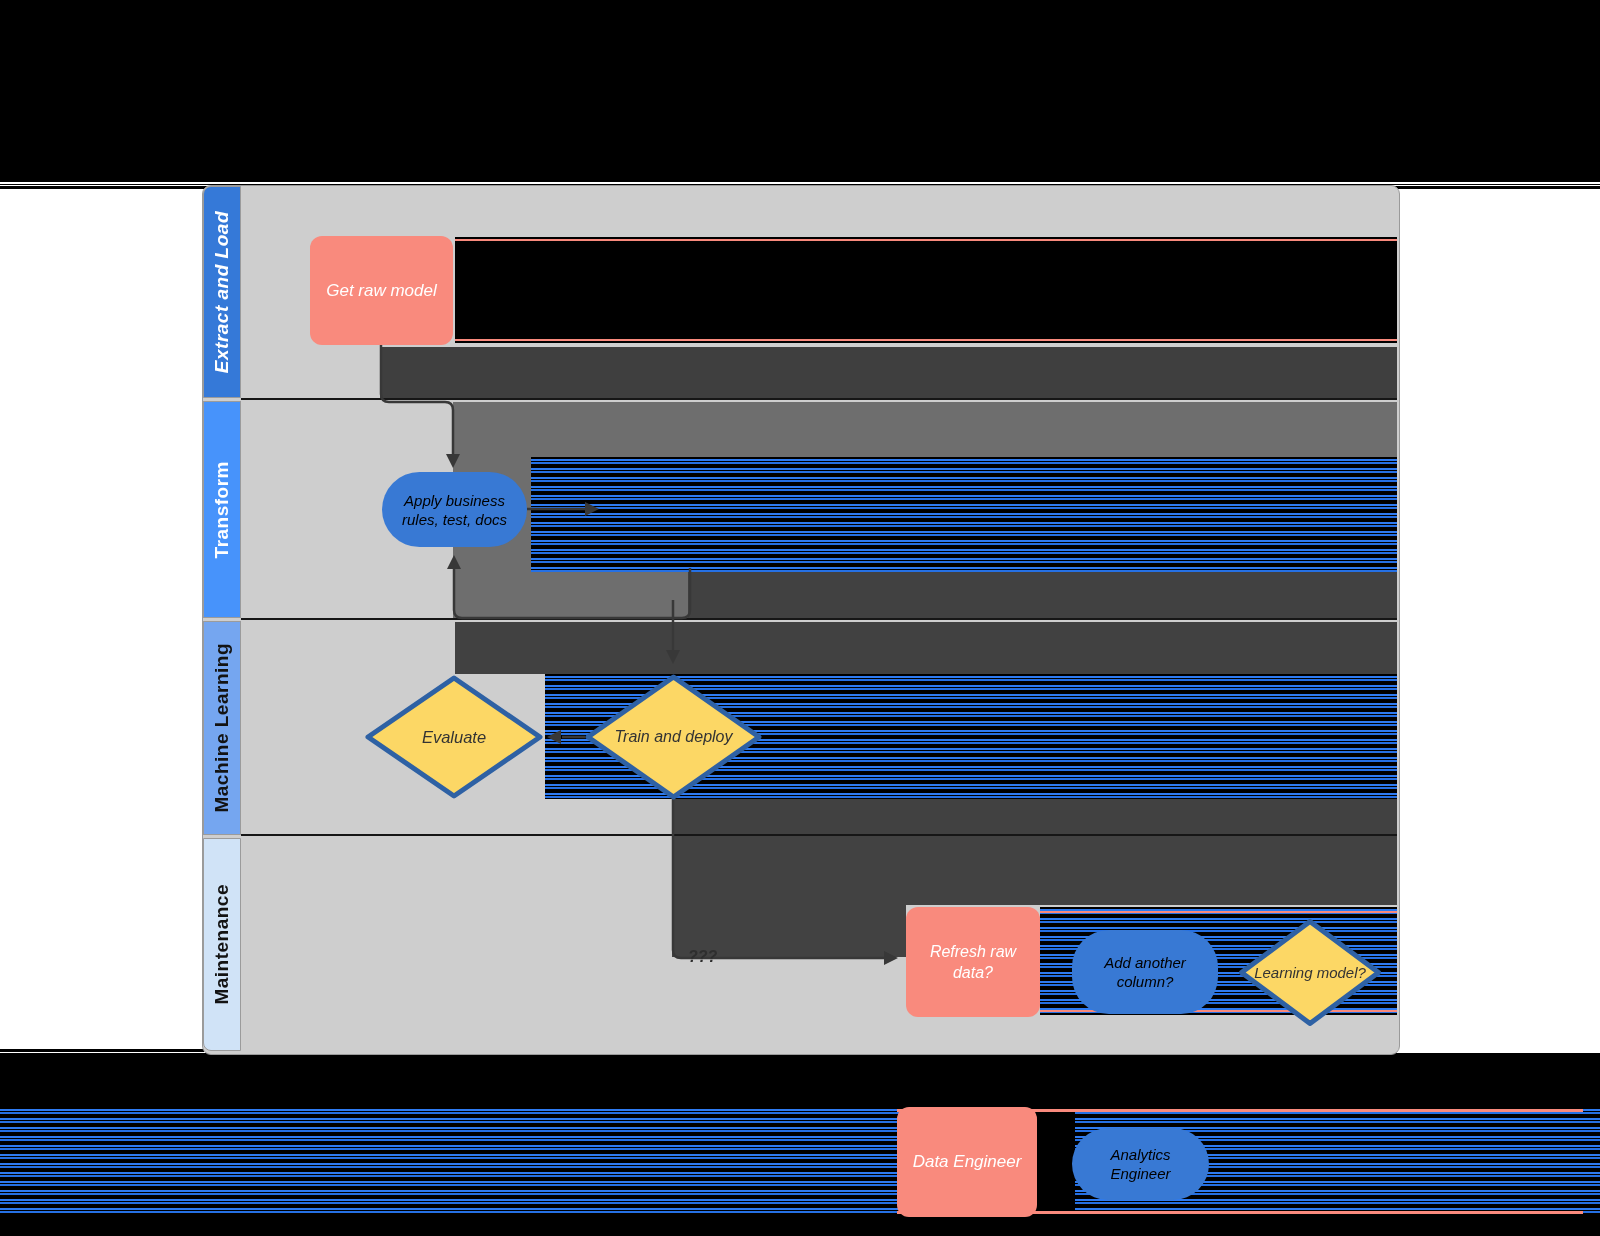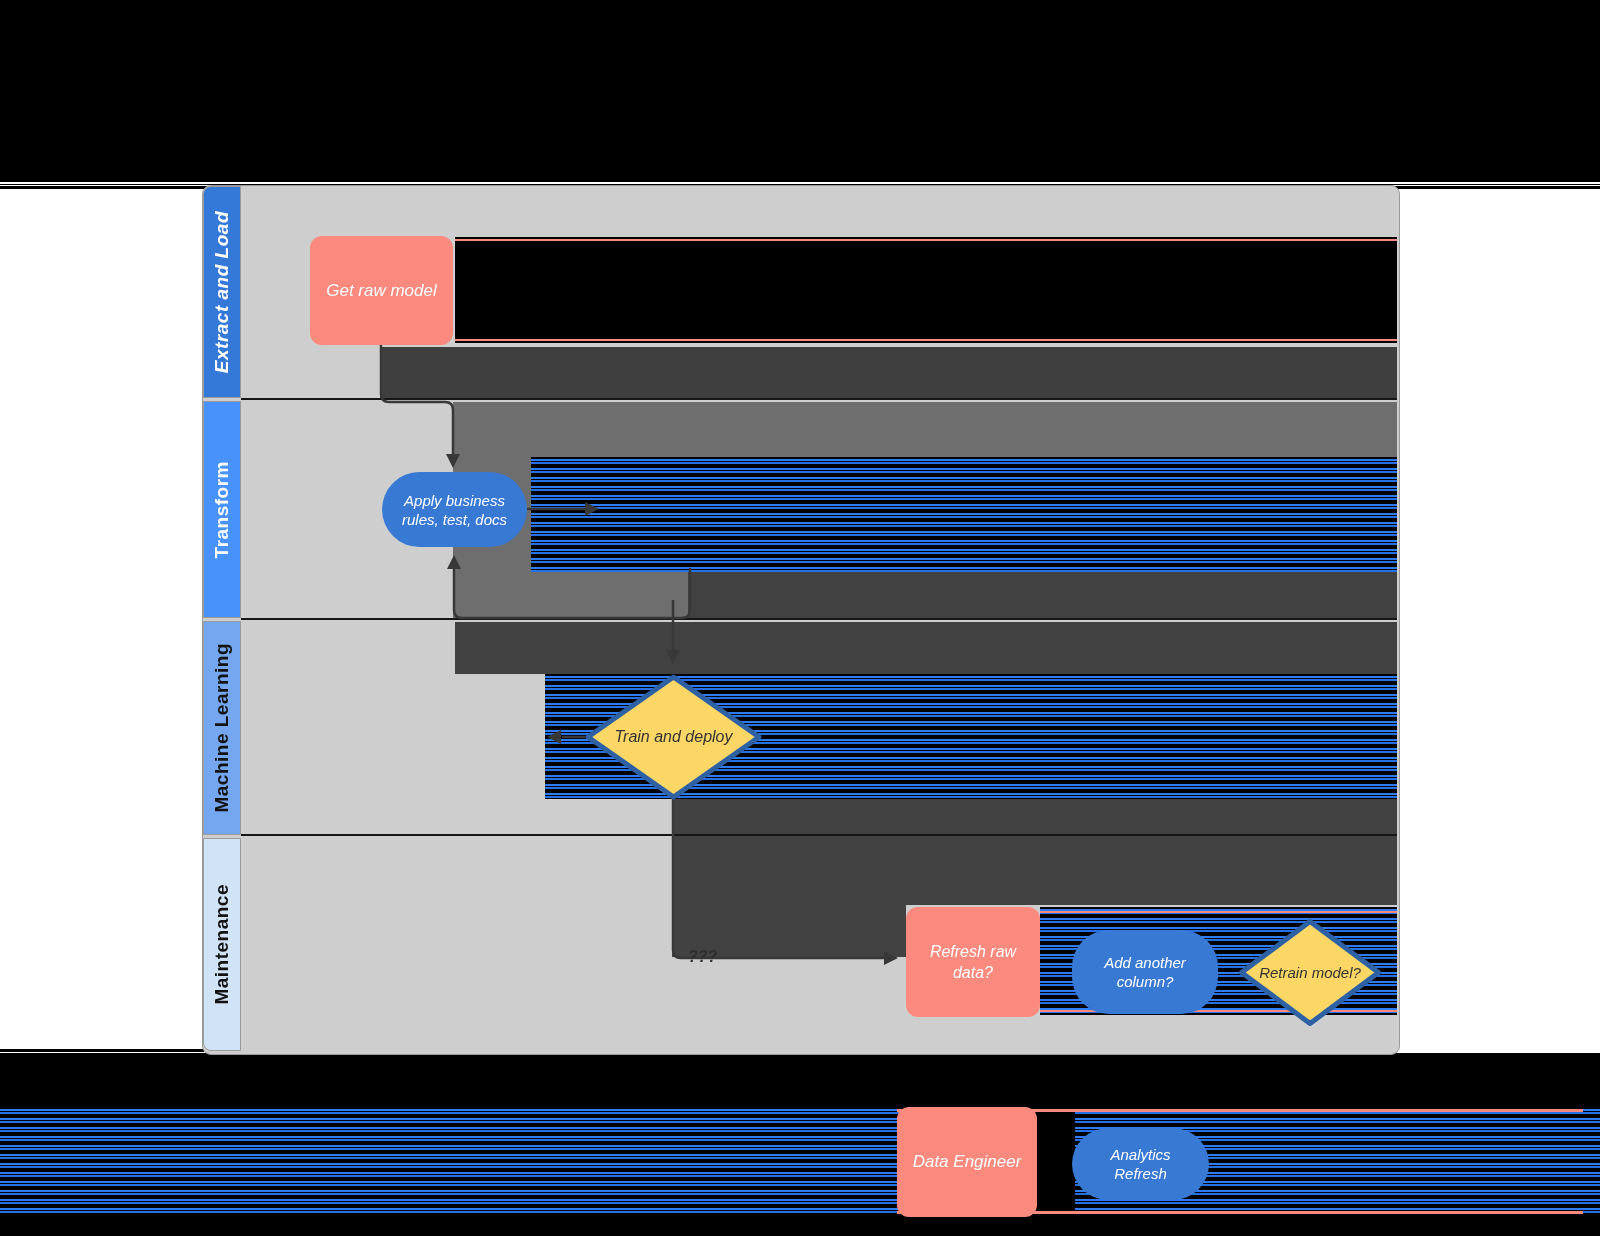--- a/index.html
+++ b/index.html
@@ -19,21 +19,21 @@
           border:1px solid #9a9a9a;border-radius:9px;z-index:1;}
   .laneheader{left:203px;width:38px;z-index:6;border:1px solid #9b9b9b;box-sizing:border-box;
               display:flex;align-items:center;justify-content:center;}
   .lanelabel{writing-mode:vertical-rl;transform:rotate(180deg);
              font-size:19px;font-weight:bold;letter-spacing:.5px;white-space:nowrap;}
   .boundary{left:241px;width:1156px;height:2px;background:#161616;z-index:6;}
   
   .node{z-index:20;display:flex;align-items:center;justify-content:center;text-align:center;
         font-style:italic;}
   .rectnode{background:#F98A7D;border-radius:12px;color:#ffffff;}
-  .pillnode{background:#3879D4;color:#ffffff;}
+  .pillnode{background:#3879D4;color:#000000;}
   .diamondwrap{z-index:20;}
   .diamondwrap svg{position:absolute;left:0;top:0;}
   .diamondtext{position:absolute;left:0;top:0;width:100%;height:100%;display:flex;
                align-items:center;justify-content:center;text-align:center;
                font-style:italic;color:#333333;z-index:2;}
   .edgeslayer{left:0;top:0;z-index:12;}
   .edgelabel{z-index:21;font-size:16px;font-weight:bold;font-style:italic;color:#2e2e2e;}
 </style>
 </head>
 <body>
@@ -114,20 +114,28 @@
 
   <div class="abs node rectnode" style="left:310px;top:236px;width:143px;height:109px;font-size:17px">
     <div style="width:120px">Get raw model</div>
   </div>
 
   <div class="abs node pillnode" style="left:382px;top:472px;width:145px;height:75px;border-radius:38px;font-size:15px;line-height:19px">
     <div style="width:118px">Apply business rules, test, docs</div>
   </div>
 
 
+  <div class="abs diamondwrap" style="left:365px;top:675px;width:178px;height:124px">
+    <svg width="178" height="124" viewBox="0 0 178 124">
+      <polygon points="89,3 175,62 89,121 3,62" fill="#FCD765" stroke="#2E61A4" stroke-width="5" stroke-linejoin="round"></polygon>
+    </svg>
+    <div class="diamondtext" style="font-size:16.5px">
+      <div>Evaluate</div>
+    </div>
+  </div>
 
   <div class="abs diamondwrap" style="left:585px;top:674px;width:177px;height:126px">
     <svg width="177" height="126" viewBox="0 0 177 126">
       <polygon points="88.5,3 174,63 88.5,123 3,63" fill="#FCD765" stroke="#2E61A4" stroke-width="5" stroke-linejoin="round"></polygon>
     </svg>
     <div class="diamondtext" style="font-size:16px">
       <div>Train and deploy</div>
     </div>
   </div>
 
@@ -137,26 +145,26 @@
 
   <div class="abs node pillnode" style="left:1072px;top:930px;width:146px;height:84px;border-radius:37px;font-size:15px;line-height:19px">
     <div style="width:110px">Add another column?</div>
   </div>
 
   <div class="abs diamondwrap" style="left:1239px;top:919px;width:142px;height:107px">
     <svg width="142" height="107" viewBox="0 0 142 107">
       <polygon points="71,2.5 139.5,53.5 71,104.5 2.5,53.5" fill="#FCD765" stroke="#2E61A4" stroke-width="5" stroke-linejoin="round"></polygon>
     </svg>
     <div class="diamondtext" style="font-size:15px">
-      <div>Retrain model?</div>
+      <div>Learning model?</div>
     </div>
   </div>
 
   <div class="abs node rectnode" style="left:897px;top:1107px;width:140px;height:110px;font-size:17px;z-index:22">
     <div>Data Engineer</div>
   </div>
 
   <div class="abs node pillnode" style="left:1072px;top:1128px;width:137px;height:72px;border-radius:36px;font-size:15px;line-height:19px;z-index:22">
-    <div style="width:100px">Analytics Refresh</div>
+    <div style="width:100px">Analytics Engineer</div>
   </div>
 
 
 </div>
 
 </body></html>

